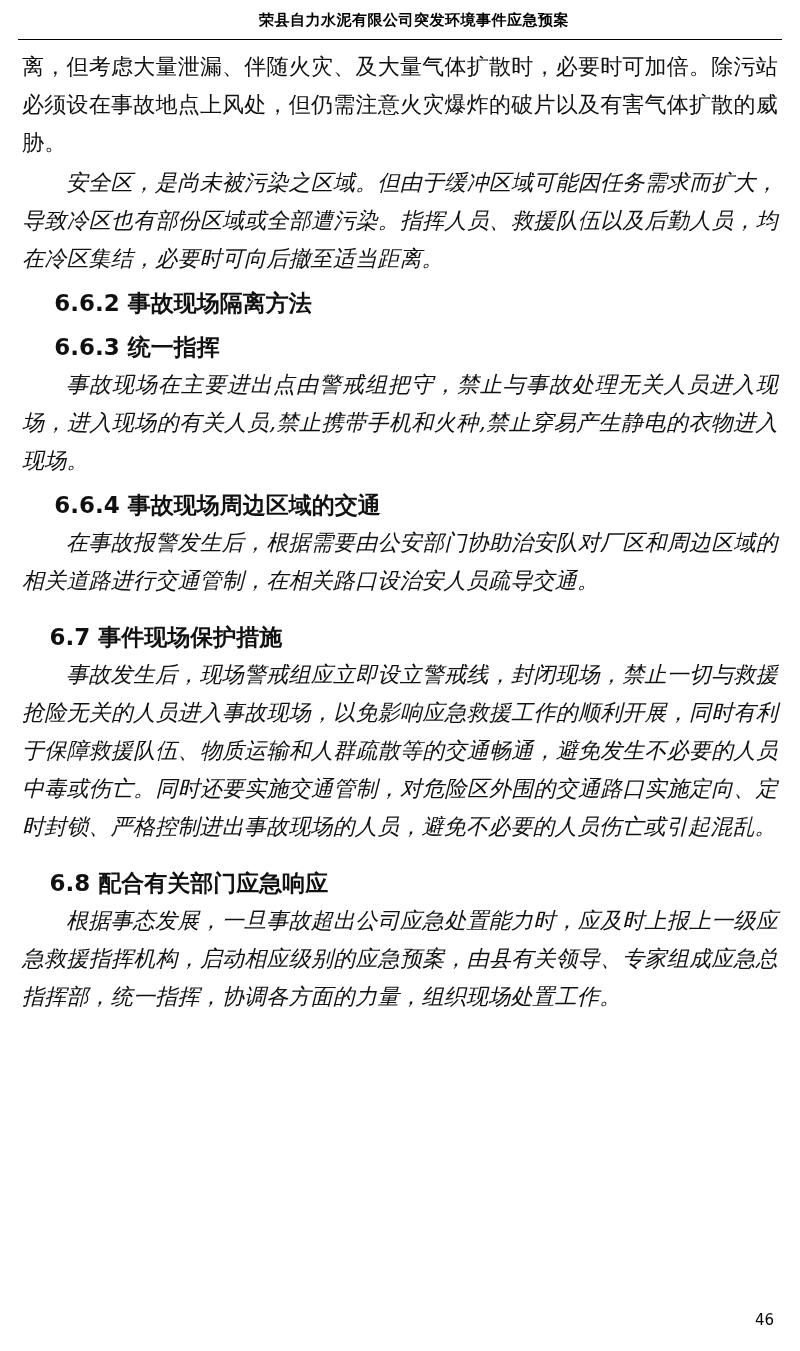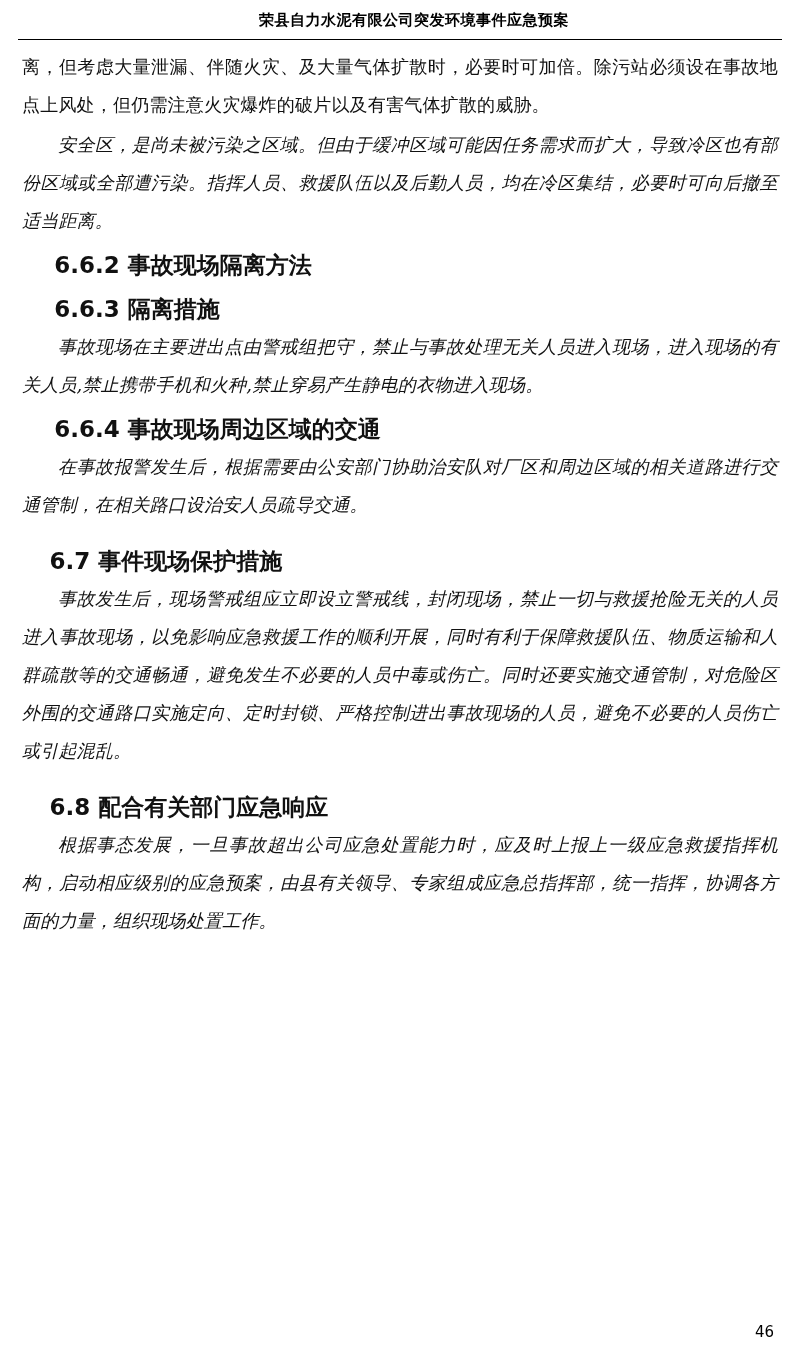--- a/index.html
+++ b/index.html
@@ -42,21 +42,21 @@
   }
   .content {
     position: absolute;
     top: 48px;
     left: 22px;
     right: 22px;
     bottom: 60px;
   }
   p {
     margin: 0 0 2px 0;
-    font-size: 18px;
+    font-size: 22px;
     line-height: 38px;
     text-align: justify;
     text-justify: inter-ideograph;
     letter-spacing: 0.2px;
   }
   p.indent {
     text-indent: 2em;
     font-style: italic;
   }
   h2 {
@@ -66,21 +66,21 @@
     font-weight: bold;
     text-indent: 1.2em;
     font-family: "DejaVu Sans", "Liberation Sans", sans-serif;
   }
   h2.deep {
     text-indent: 1.4em;
   }
   .pagenum {
     position: absolute;
     right: 26px;
-    bottom: 10px;
+    bottom: 22px;
     font-size: 15px;
     font-family: "DejaVu Sans", "Liberation Sans", sans-serif;
     color: #000;
   }
   .spacer-lg { height: 10px; }
 </style>
 </head>
 <body>
 
 <div class="page">
@@ -91,21 +91,21 @@
   <div class="header-rule"></div>
 
   <div class="content">
 
     <p>离，但考虑大量泄漏、伴随火灾、及大量气体扩散时，必要时可加倍。除污站必须设在事故地点上风处，但仍需注意火灾爆炸的破片以及有害气体扩散的威胁。</p>
 
     <p class="indent">安全区，是尚未被污染之区域。但由于缓冲区域可能因任务需求而扩大，导致冷区也有部份区域或全部遭污染。指挥人员、救援队伍以及后勤人员，均在冷区集结，必要时可向后撤至适当距离。</p>
 
     <h2 class="deep">6.6.2 事故现场隔离方法</h2>
 
-    <h2 class="deep">6.6.3 隔离措施</h2>
+    <h2 class="deep">6.6.3 统一指挥</h2>
     <p class="indent">事故现场在主要进出点由警戒组把守，禁止与事故处理无关人员进入现场，进入现场的有关人员,禁止携带手机和火种,禁止穿易产生静电的衣物进入现场。</p>
 
     <h2 class="deep">6.6.4 事故现场周边区域的交通</h2>
     <p class="indent">在事故报警发生后，根据需要由公安部门协助治安队对厂区和周边区域的相关道路进行交通管制，在相关路口设治安人员疏导交通。</p>
 
     <div class="spacer-lg"></div>
 
     <h2>6.7 事件现场保护措施</h2>
     <p class="indent">事故发生后，现场警戒组应立即设立警戒线，封闭现场，禁止一切与救援抢险无关的人员进入事故现场，以免影响应急救援工作的顺利开展，同时有利于保障救援队伍、物质运输和人群疏散等的交通畅通，避免发生不必要的人员中毒或伤亡。同时还要实施交通管制，对危险区外围的交通路口实施定向、定时封锁、严格控制进出事故现场的人员，避免不必要的人员伤亡或引起混乱。</p>
 

